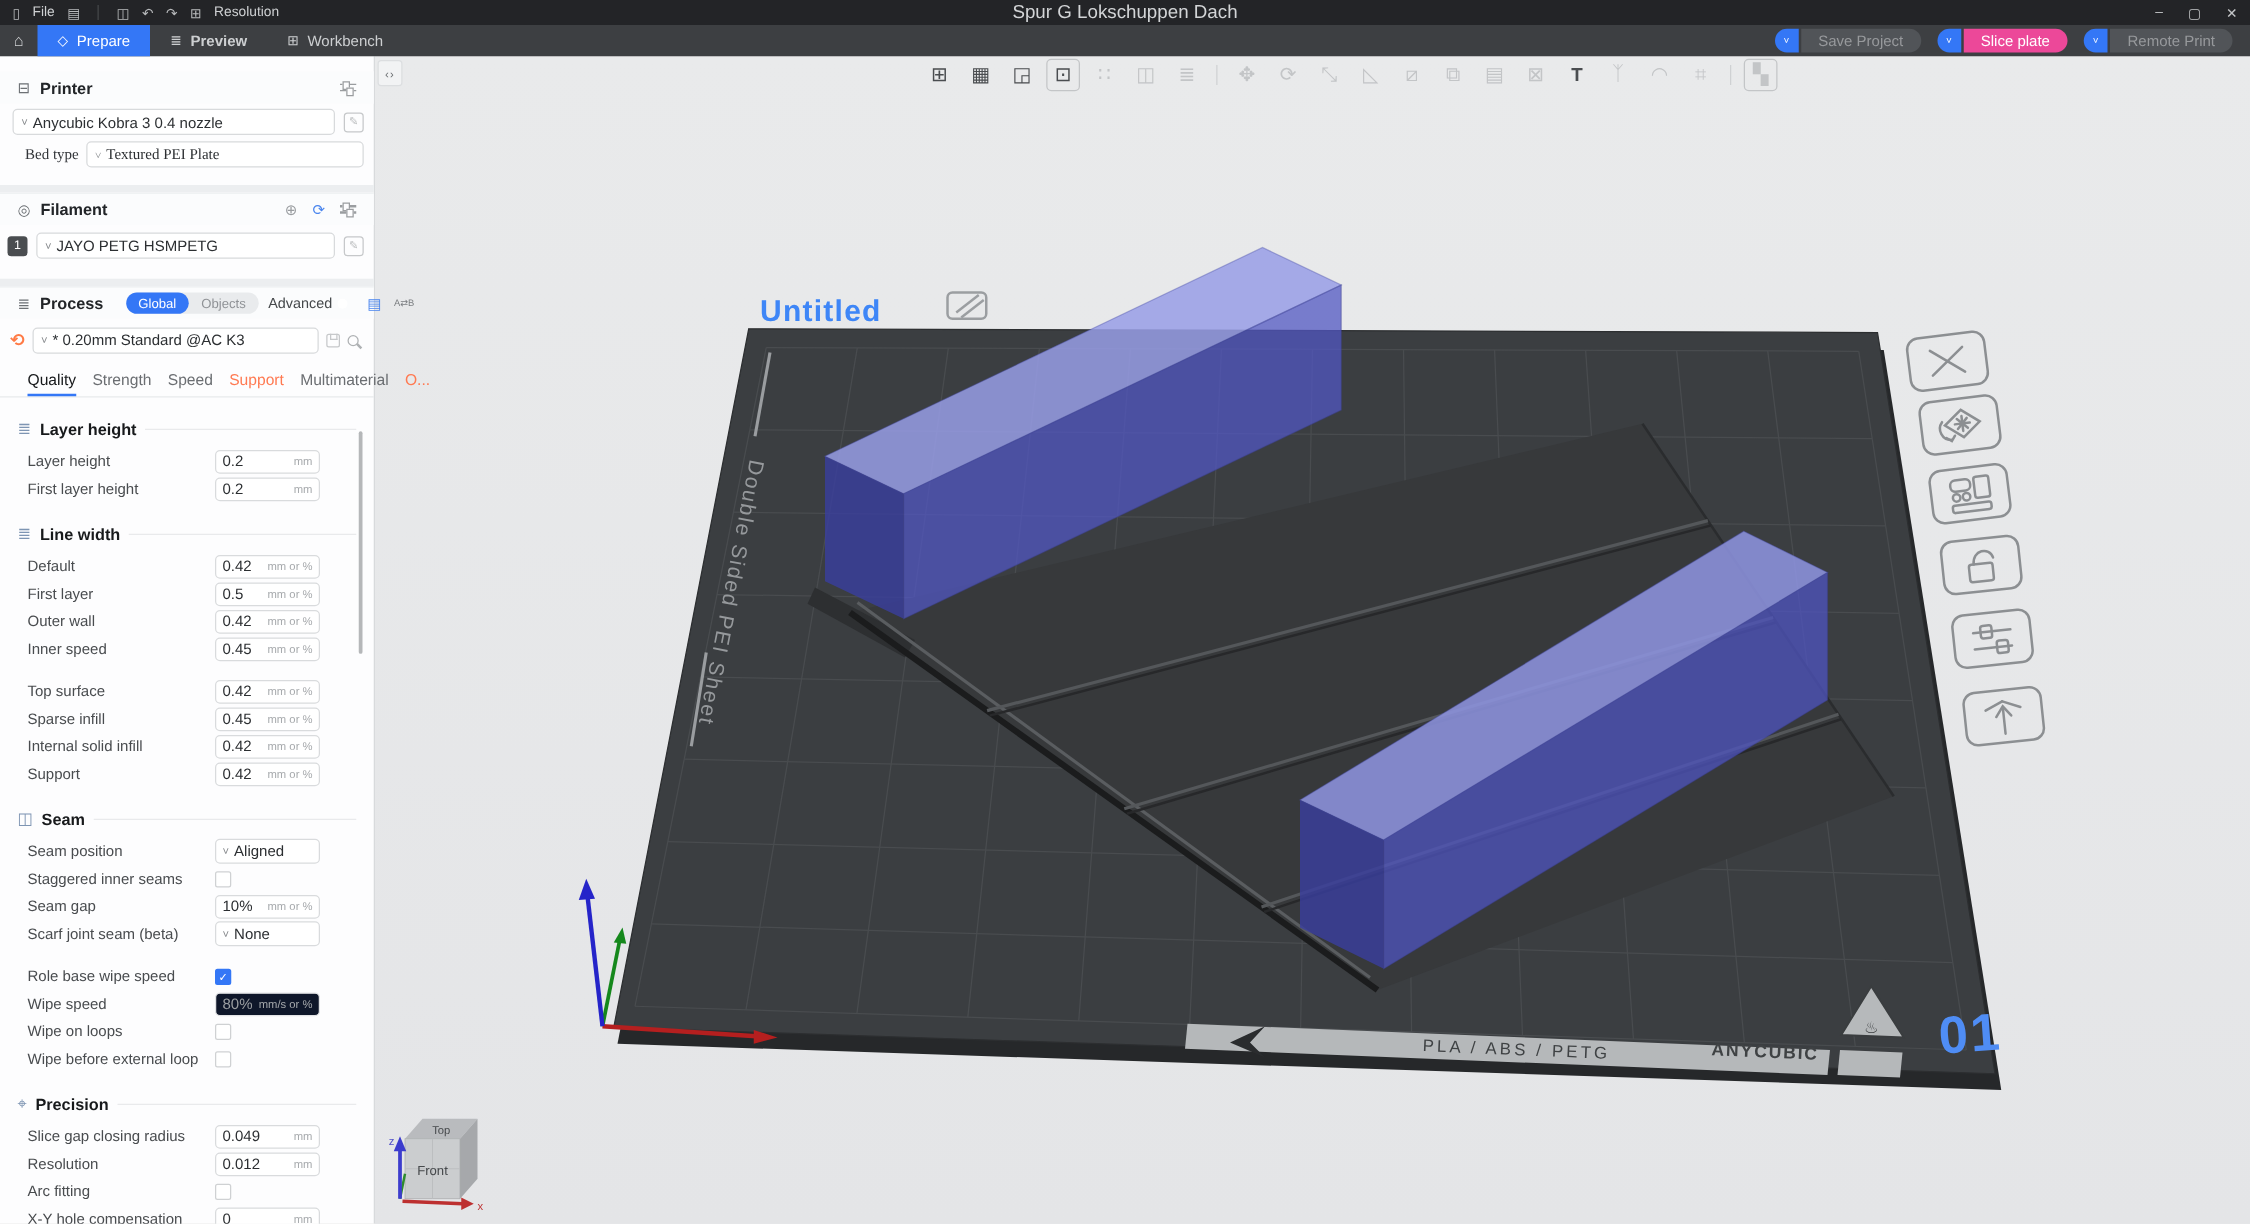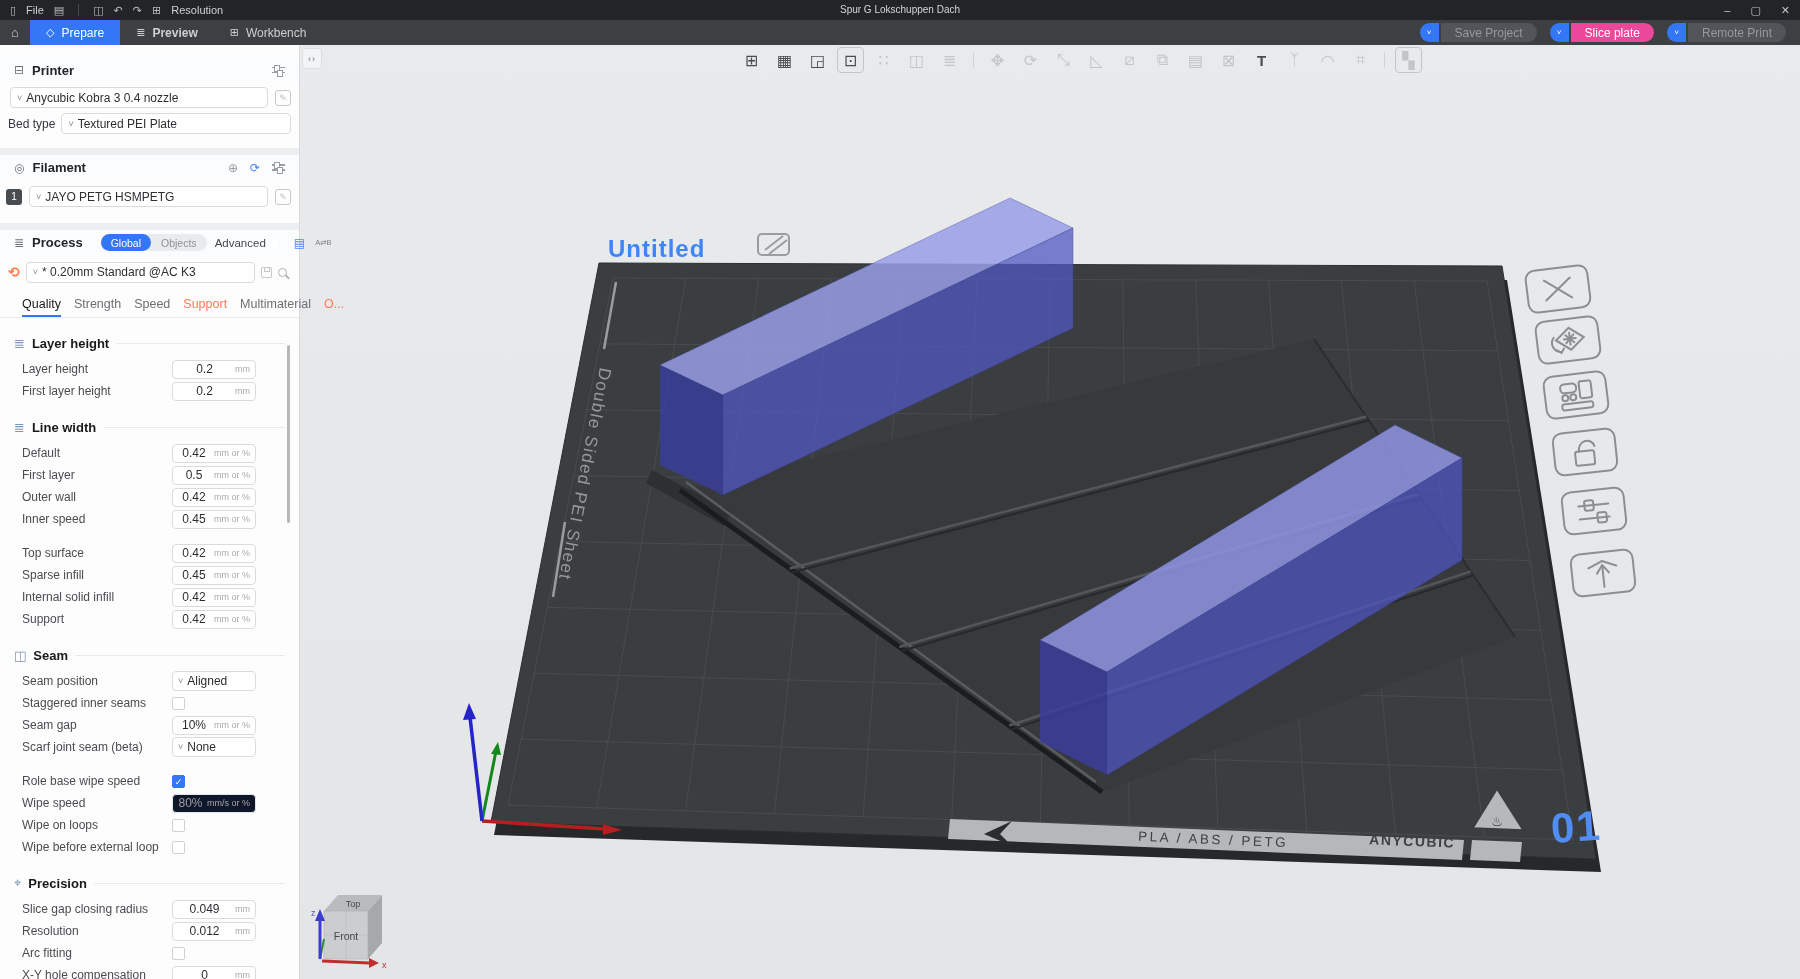--- a/index.html
+++ b/index.html
@@ -5,21 +5,21 @@
   * { margin:0; padding:0; box-sizing:border-box; }
   html,body { width:1800px; height:979px; overflow:hidden; }
   body { font-family:"Liberation Sans","DejaVu Sans",sans-serif; background:#e7e8e9; position:relative; font-size:12px; color:#3a3d40; }
 
   
   .titlebar { position:absolute; left:0; top:0; width:1800px; height:20px; background:#232427; display:flex; align-items:center; color:#b8babc; z-index:50; }
   .titlebar .tb-left { display:flex; align-items:center; gap:10px; padding-left:10px; }
   .tb-ic { font-size:11px; color:#b8babc; }
   .tb-label { font-size:11px; color:#cfd1d3; }
   .tb-sep { width:1px; height:12px; background:#45474a; margin:0 4px; }
-  .tb-title { position:absolute; left:50%; top:0; transform:translateX(-50%); height:20px; line-height:20px; font-size:10px; color:#d3d5d7; }
+  .tb-title { position:absolute; left:50%; top:0; transform:translateX(-50%); height:20px; line-height:20px; font-size:15px; color:#d3d5d7; }
   .tb-win { position:absolute; right:10px; top:0; height:20px; display:flex; align-items:center; gap:20px; }
   .tb-win span { font-size:11px; color:#c3c5c7; }
 
   
   .navbar { position:absolute; left:0; top:20px; width:1800px; height:25px; background:#3d3f42; display:flex; align-items:center; z-index:49; }
   .home-btn { width:30px; height:25px; display:flex; align-items:center; justify-content:center; color:#cfd1d3; font-size:13px; }
   #nav-tabs { display:flex; height:25px; }
   .navtab { display:flex; align-items:center; gap:7px; padding:0 16px; color:#cdcfd1; font-size:12px; }
   .navtab.active { background:#3477f6; color:#fff; }
   .navtab-ic { font-size:11px; }
@@ -39,21 +39,21 @@
   .slid i, .slid b { position:absolute; left:0; width:13px; height:1.6px; background:#9a9da0; }
   .slid i { top:2px; } .slid b { top:7px; }
   .slid i::after { content:''; position:absolute; left:2px; top:-2px; width:4px; height:5px; background:#fdfdfe; border:1.6px solid #9a9da0; }
   .slid b::after { content:''; position:absolute; right:2px; top:-2px; width:4px; height:5px; background:#fdfdfe; border:1.6px solid #9a9da0; }
   .hic { font-size:12px; color:#9a9da0; }
   .hic.accent { color:#4b86ee; }
   .combo-row { display:flex; align-items:center; margin:4px 8px 0 10px; }
   .combo { flex:1; height:21px; border:1px solid #d8dadc; border-radius:4px; background:#fff; display:flex; align-items:center; gap:4px; padding:0 6px; font-size:12px; color:#2c2f32; overflow:hidden; white-space:nowrap; }
   .combo::before { content:'˅'; color:#85888b; font-size:9px; }
   .editbox { width:16px; height:16px; border:1.4px solid #c6c8ca; border-radius:3px; color:#bdbfc1; font-size:9px; display:flex; align-items:center; justify-content:center; margin-left:7px; }
-  .bed-row { display:flex; align-items:center; margin:5px 8px 0 8px; gap:6px; }
+  .bed-row { display:flex; align-items:center; margin:5px 8px 0 20px; gap:6px;font-family:Liberation Serif, serif; }
   .bed-label { font-size:12px; color:#33363a; white-space:nowrap; }
   .gapstrip { height:6px; background:#eceef0; margin-top:14px; }
   .fil-row { display:flex; align-items:center; margin:6px 8px 0 6px; }
   .fil-badge { width:16px; height:16px; background:#4a4d50; color:#fff; font-size:10px; border-radius:3px; display:flex; align-items:center; justify-content:center; margin-right:7px; }
   .pills { display:flex; background:#e9ebed; border-radius:9px; margin-left:10px; }
   .pill { height:17px; border-radius:9px; padding:0 10px; font-size:10.5px; display:flex; align-items:center; color:#8f9296; }
   .pill.active { background:#3477f6; color:#fff; }
   .adv { margin-left:auto; font-size:11.5px; color:#45484b; }
   .toggle { width:22px; height:12px; border-radius:6px; background:#3477f6; position:relative; margin:0 6px 0 6px; }
   .toggle::after { content:''; position:absolute; right:2px; top:2px; width:8px; height:8px; border-radius:50%; background:#fff; }
@@ -70,21 +70,21 @@
   .ptab.modified { color:#ff7a52; }
   
   .gsec { display:flex; align-items:center; gap:7px; margin:16px 14px 6px 14px; height:18px; }
   .gicon { color:#7e95b3; font-size:13px; }
   .gtitle { font-weight:bold; font-size:13px; color:#17191b; white-space:nowrap; }
   .gline { flex:1; height:1px; background:#e9eaec; }
   .prow { display:flex; align-items:center; height:22px; padding:0 43px 0 22px; }
   .prow.gap { margin-top:12px; }
   .plabel { flex:1; font-size:12px; color:#494c4f; white-space:nowrap; }
   .pctrl { width:84px; flex:none; display:flex; align-items:center; }
-  .pfield { width:84px; height:19px; border:1px solid #d9dbdd; border-radius:4px; background:#fff; display:flex; align-items:center; padding:0 5px; gap:4px;text-align:center; }
+  .pfield { width:84px; height:19px; border:1px solid #d9dbdd; border-radius:4px; background:#fff; display:flex; align-items:center; padding:0 5px; gap:4px; }
   .pfield .pval { flex:1; font-size:12px; color:#2b2e31; }
   .pfield .punit { font-size:9px; color:#a6a9ac; white-space:nowrap; }
   .pfield.disabled { background:#0f172a; border-color:#e3e4e6; }
   .pfield.disabled .pval { color:#9b9ea1; }
   .pselect { width:84px; height:20px; border:1px solid #d9dbdd; border-radius:4px; background:#fff; display:flex; align-items:center; gap:4px; padding:0 5px; font-size:12px; color:#2b2e31; }
   .pselect::before { content:'˅'; color:#85888b; font-size:9px; }
   .pcheck { width:13px; height:13px; border:1px solid #cfd1d3; border-radius:2px; background:#fff; font-size:9px; line-height:12px; text-align:center; color:#fff; }
   .pcheck.checked { background:#3477f6; border-color:#3477f6; }
   .pcheck.checked::after { content:'✓'; }
   .vscroll { position:absolute; left:287px; top:300px; width:3px; height:178px; background:#b5b7b9; border-radius:2px; }

